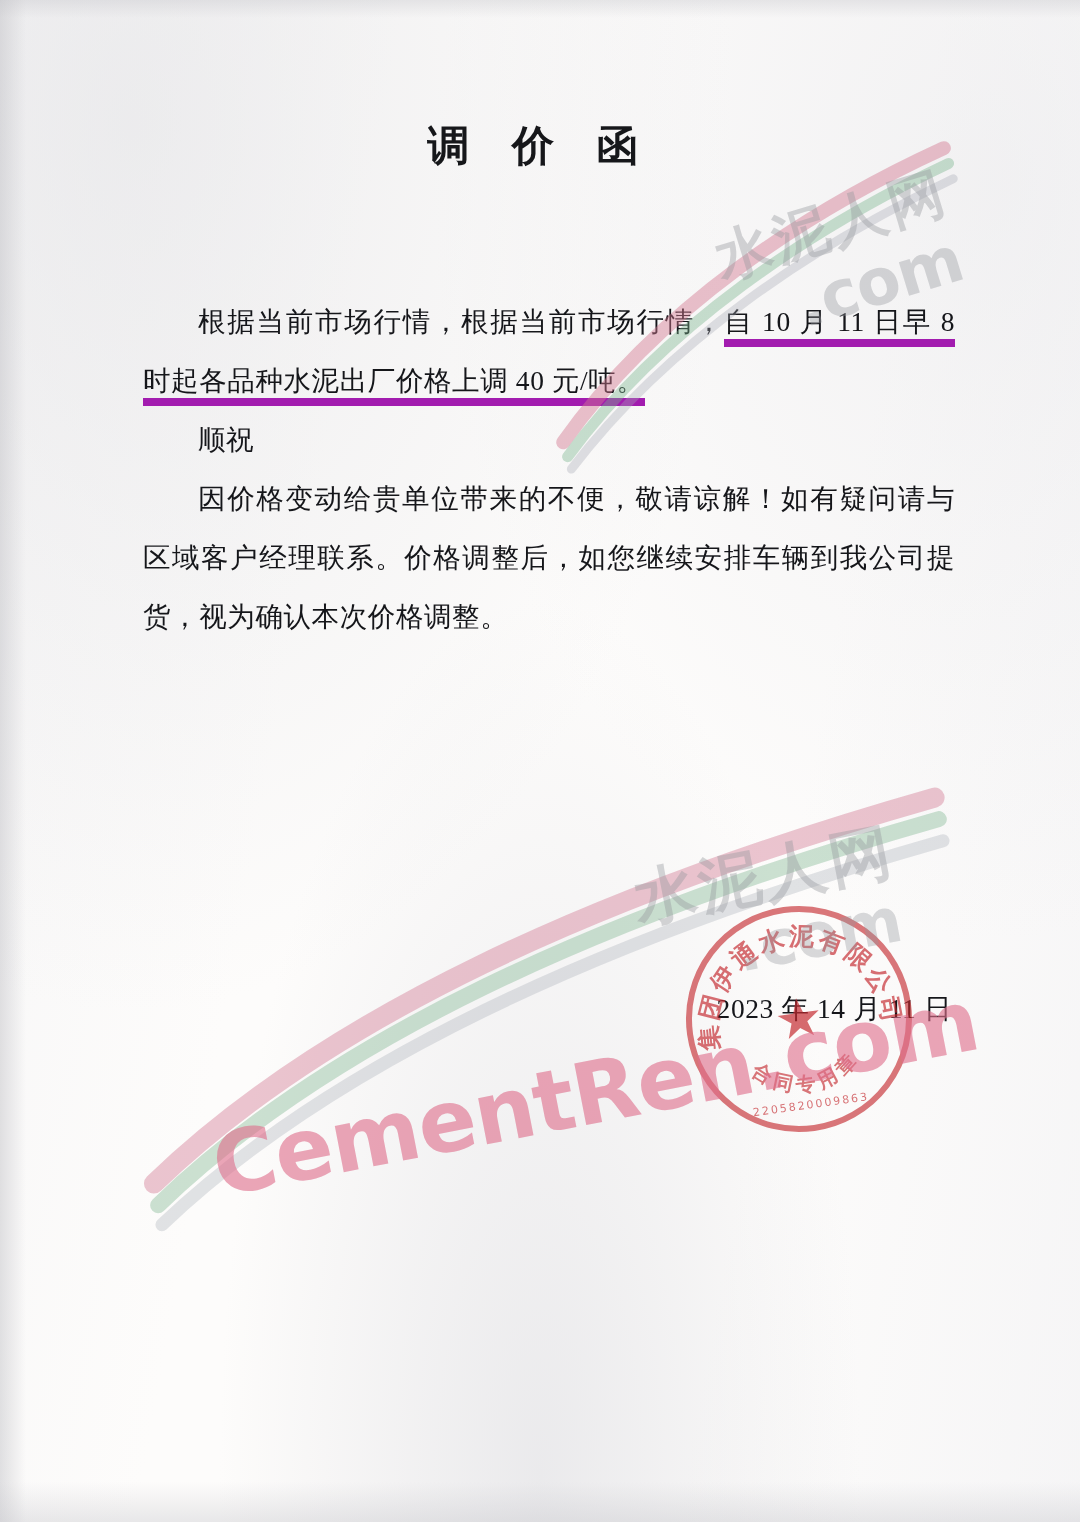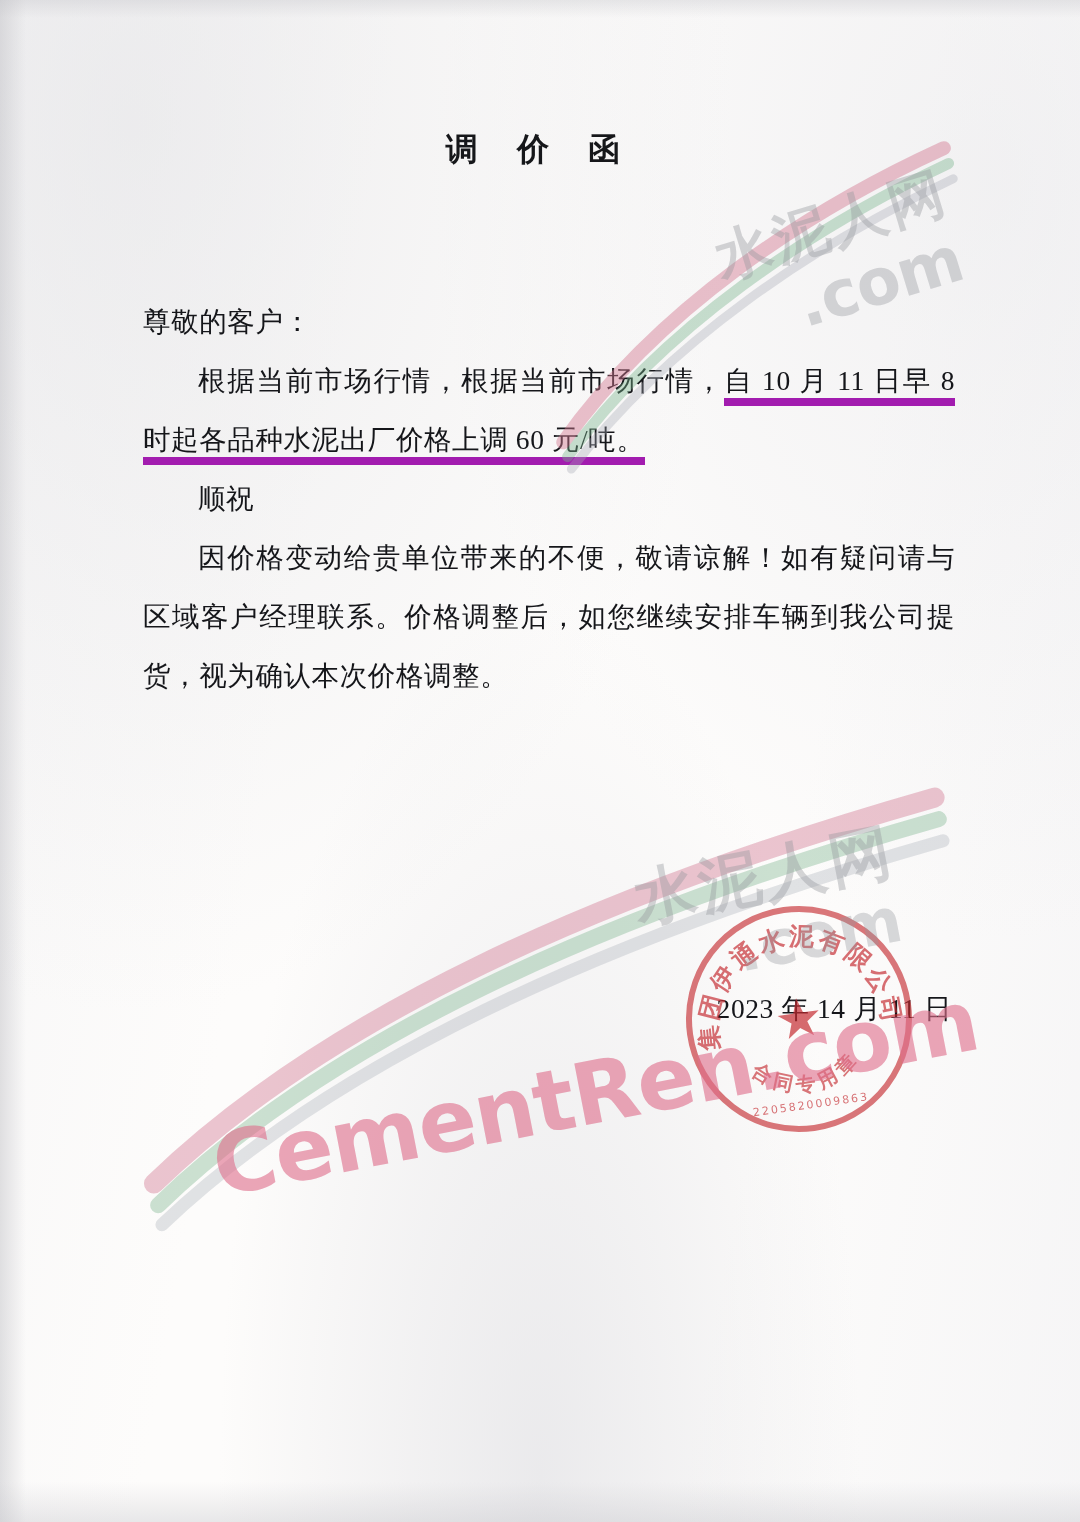--- a/index.html
+++ b/index.html
@@ -43,25 +43,25 @@
   }
   .edge-shadow-bottom {
     position: absolute;
     left: 0; right: 0; bottom: 0; height: 40px;
     background: linear-gradient(0deg, rgba(200,200,205,0.4), rgba(255,255,255,0));
     pointer-events: none;
   }
 
   .doc-title {
     position: absolute;
-    top: 128px;
+    top: 118px;
     left: 0;
     width: 100%;
     text-align: center;
-    font-size: 32px;
+    font-size: 42px;
     font-weight: bold;
     letter-spacing: 14px;
     color: #16171a;
     font-family: "DejaVu Serif", "Liberation Serif", serif;
   }
 
   .body-block {
     position: absolute;
     left: 143px;
     top: 292px;
@@ -219,24 +219,23 @@
 <div class="page">
 
   <div class="paper-texture"></div>
   <div class="edge-shadow-left"></div>
   <div class="edge-shadow-top"></div>
   <div class="edge-shadow-bottom"></div>
 
   <div class="doc-title">调 价 函</div>
 
   <div class="body-block">
-    <p class="para salutation">尊敬的客户：</p>
-
-
-    <p class="para indent"><span>根据当前市场行情，根据当前市场行情，</span><span class="underline-seg">自 10 月 11 日早 8 时</span><span class="underline-seg">起各品种水泥出厂价格上调 60 元/吨。</span></p>
+
+
+    <p class="para indent"><span>根据当前市场行情，根据当前市场行情，</span><span class="underline-seg">自 10 月 11 日早 8 时</span><span class="underline-seg">起各品种水泥出厂价格上调 40 元/吨。</span></p>
 
     <p class="para indent">顺祝</p>
 
     <p class="para indent">因价格变动给贵单位带来的不便，敬请谅解！如有疑问请与区域客户经理联系。价格调整后，如您继续安排车辆到我公司提货，视为确认本次价格调整。</p>
 
   </div>
 
   <div class="sign-block">
     <div class="sign-date">2023 年 14 月 11 日</div>
   </div>

